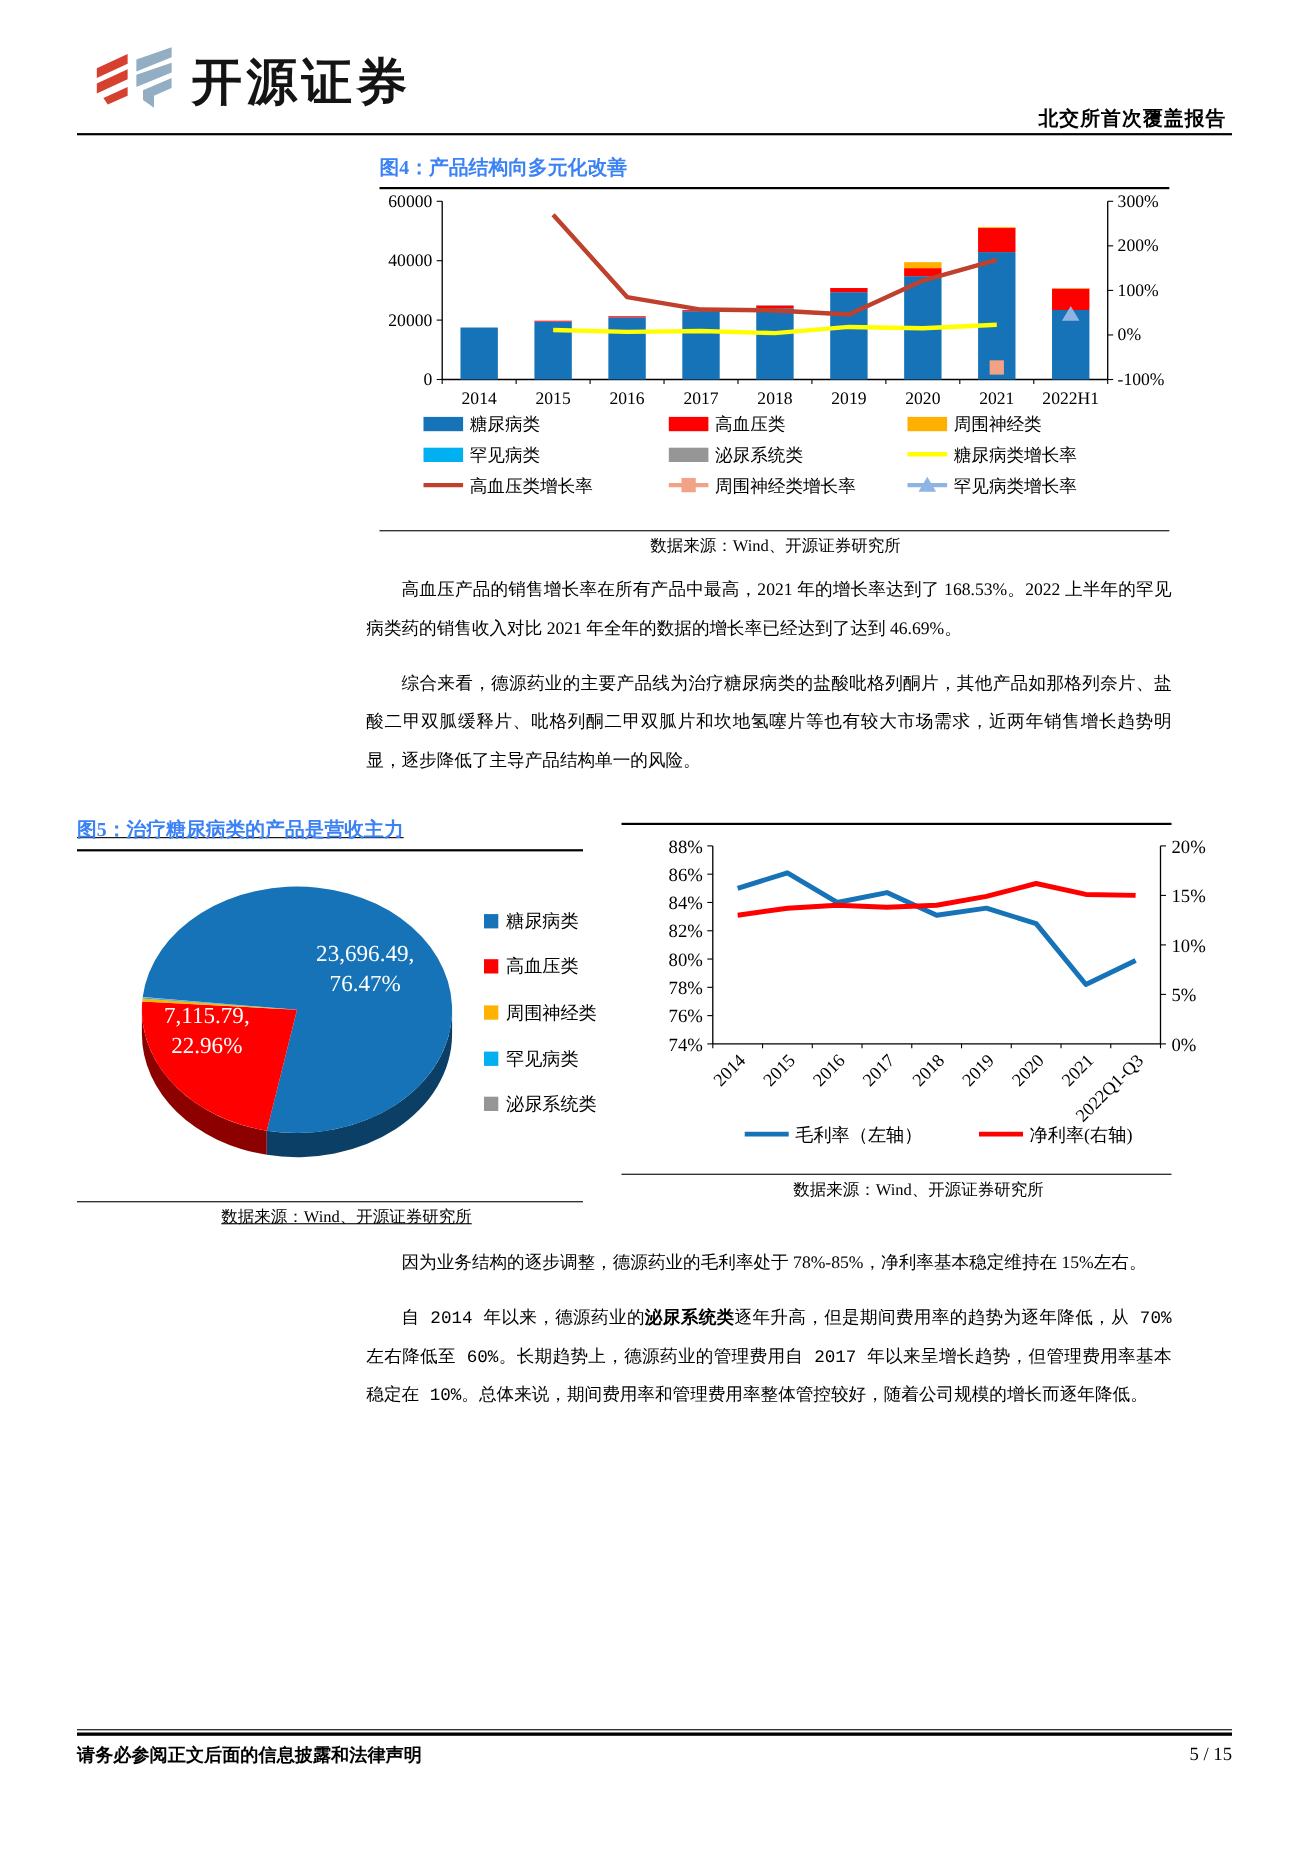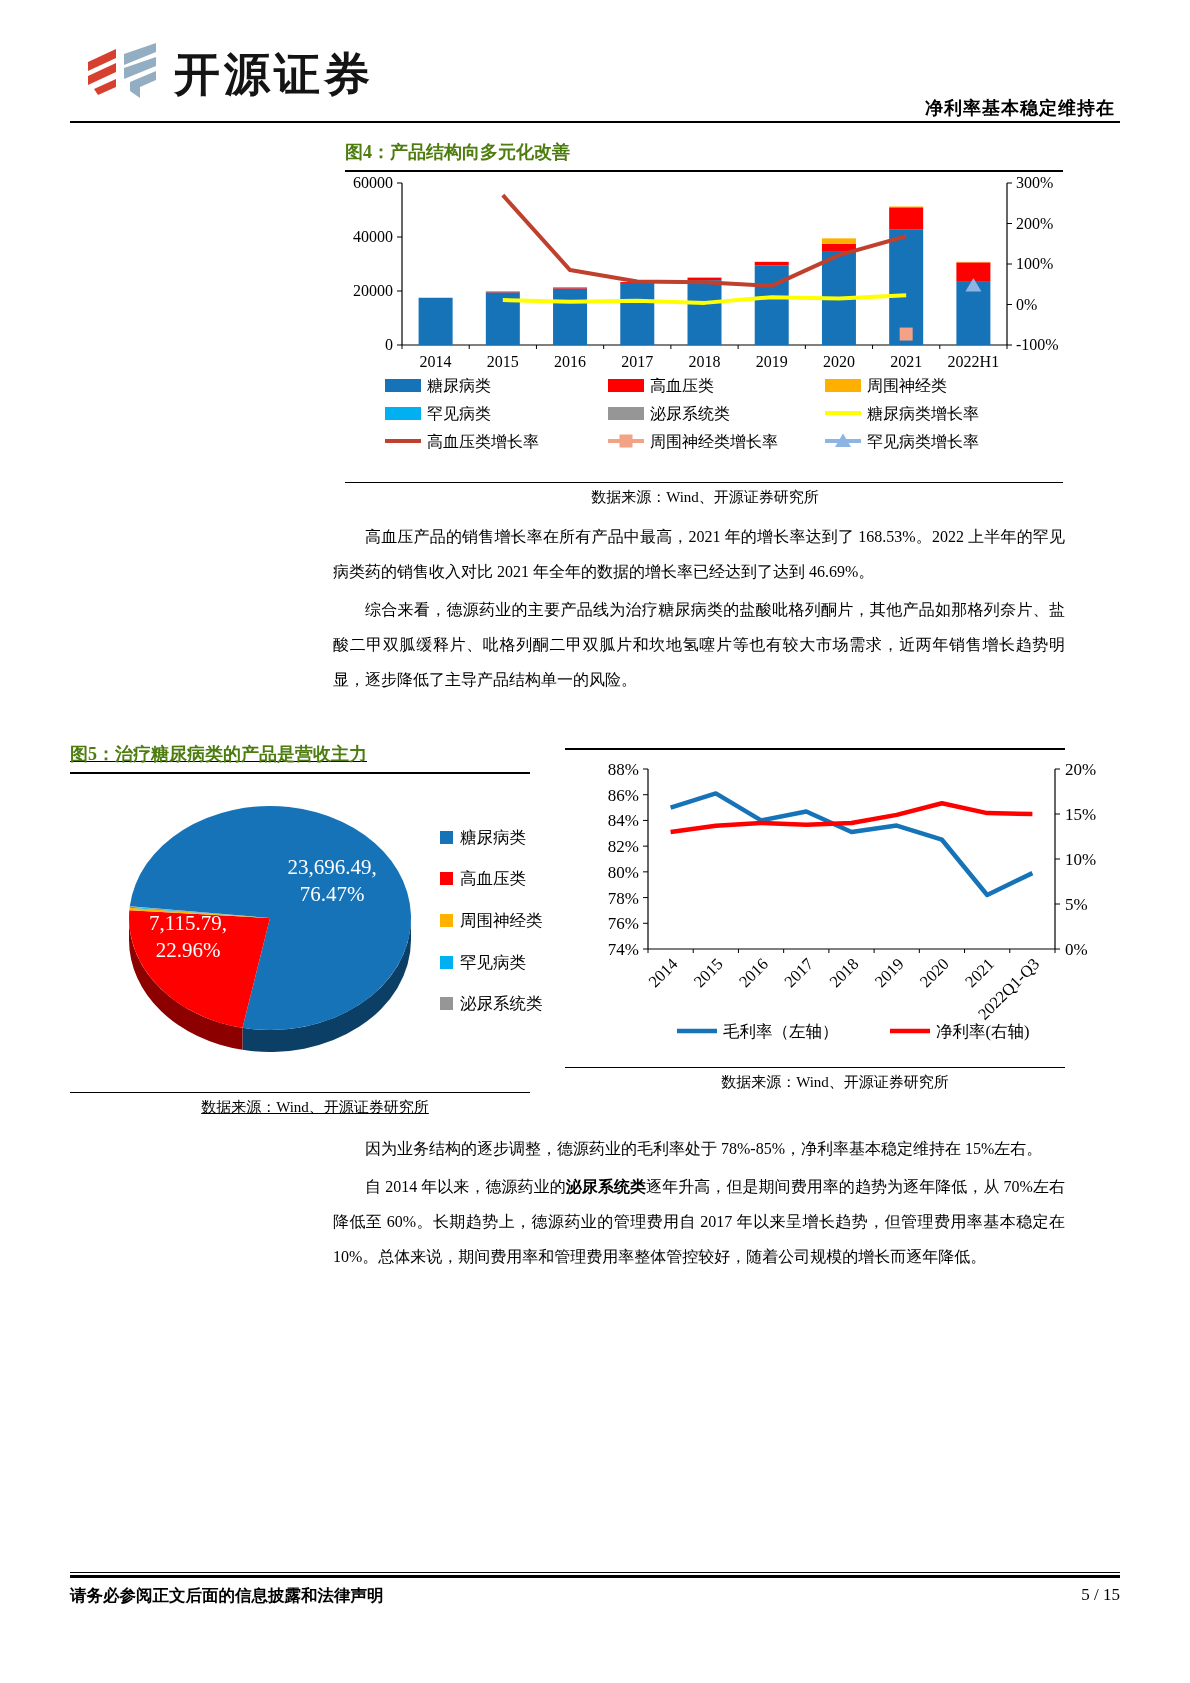--- a/index.html
+++ b/index.html
@@ -7,41 +7,41 @@
         font-family:"Liberation Serif","DejaVu Serif",serif;color:#000;overflow:hidden;}
   
   .logo{position:absolute;left:82px;top:34px;}
   .report-type{position:absolute;top:96px;right:75px;font-size:18px;font-weight:bold;letter-spacing:1px;}
   .header-rule{position:absolute;left:70px;top:121px;width:1050px;height:2px;background:#000;}
   
   .fig{position:absolute;}
   .fig4{left:345px;top:140px;width:720px;}
   .fig5{left:70px;top:742px;width:490px;text-decoration:underline;}
   .fig6{left:565px;top:742px;width:540px;}
-  .fig-title{font-size:18px;line-height:24px;font-weight:bold;color:#4d7c0f;}
+  .fig-title{font-size:18px;line-height:24px;font-weight:bold;color:#3b82f6;}
   .fig-underline{height:2px;background:#000;margin-top:6px;}
   .fig4 .fig-underline{width:718px;}
   .fig5 .fig-underline{width:460px;}
   .fig6 .fig-underline{width:500px;}
   .fig svg{display:block;overflow:visible;}
   .fig4 svg{margin-top:3px;}
   .fig5 svg{margin-top:4px;}
   .fig6 svg{margin-top:4px;}
   .src-rule{height:1px;background:#000;}
   .fig4 .src-rule{margin-top:7px;width:718px;}
   .fig5 .src-rule{margin-top:29px;width:460px;}
   .fig6 .src-rule{margin-top:13px;width:500px;}
   .fig-source{margin-top:5px;font-size:15px;line-height:18px;text-align:center;}
   svg text{font-family:"Liberation Serif","DejaVu Serif",serif;}
   
   .paras{position:absolute;left:333px;width:732px;}
   .paras-top{top:519px;}
   .paras-bottom{top:1131px;}
   .paras p{margin:0;font-size:16px;line-height:35px;text-align:justify;text-indent:2em;}
-  .paras p + p{margin-top:3px;}
+  .paras p + p{margin-top:16px;font-family:Liberation Mono, monospace;}
   .paras b{font-weight:bold;}
   
   .footer-rule-thin{position:absolute;left:70px;top:1572px;width:1050px;height:1px;background:#000;}
   .footer-rule-thick{position:absolute;left:70px;top:1575px;width:1050px;height:3px;background:#000;}
   .footer-left{position:absolute;left:70px;top:1585px;font-size:16.5px;font-weight:bold;font-family:Liberation Serif, serif;}
   .footer-page{position:absolute;right:70px;top:1585px;font-size:17px;}
 </style>
 </head>
 <body>
 
@@ -51,21 +51,21 @@
     <svg width="310" height="68" viewBox="0 0 310 68">
       <path d="M6 28 L34 15 L34 24 L6 37 Z" fill="#D6402F"></path>
       <path d="M6 42 L34 29 L34 38 L6 51 Z" fill="#D6402F"></path>
       <path d="M12 55 L34 45 L34 53 L16 61 Z" fill="#D6402F"></path>
       <path d="M42 20 L74 9 L74 18 L42 31 Z" fill="#93AEC2"></path>
       <path d="M42 34 L74 23 L74 32 L42 45 Z" fill="#93AEC2"></path>
       <path d="M48 48 L74 37 L74 46 L58 53 L58 64 L48 57 Z" fill="#93AEC2"></path>
       <text x="92" y="56" font-size="46" font-weight="bold" letter-spacing="4" fill="#141414" font-family="Liberation Sans, sans-serif">开源证券</text>
     </svg>
   </div>
-  <div class="report-type">净利率基本稳定维持在</div>
+  <div class="report-type">北交所首次覆盖报告</div>
   <div class="header-rule"></div>
 
   <section class="fig fig4">
     <div class="fig-title">图4：产品结构向多元化改善</div>
     <div class="fig-underline"></div>
     <svg id="fig4-svg" width="720" height="300" viewBox="0 0 720 300">
         <g>
           <line x1="57" y1="8" x2="57" y2="170" stroke="#000" stroke-width="1.2"></line>
           <line x1="662" y1="8" x2="662" y2="170" stroke="#000" stroke-width="1.2"></line>
           <line x1="57" y1="170" x2="662" y2="170" stroke="#000" stroke-width="1.2"></line>

